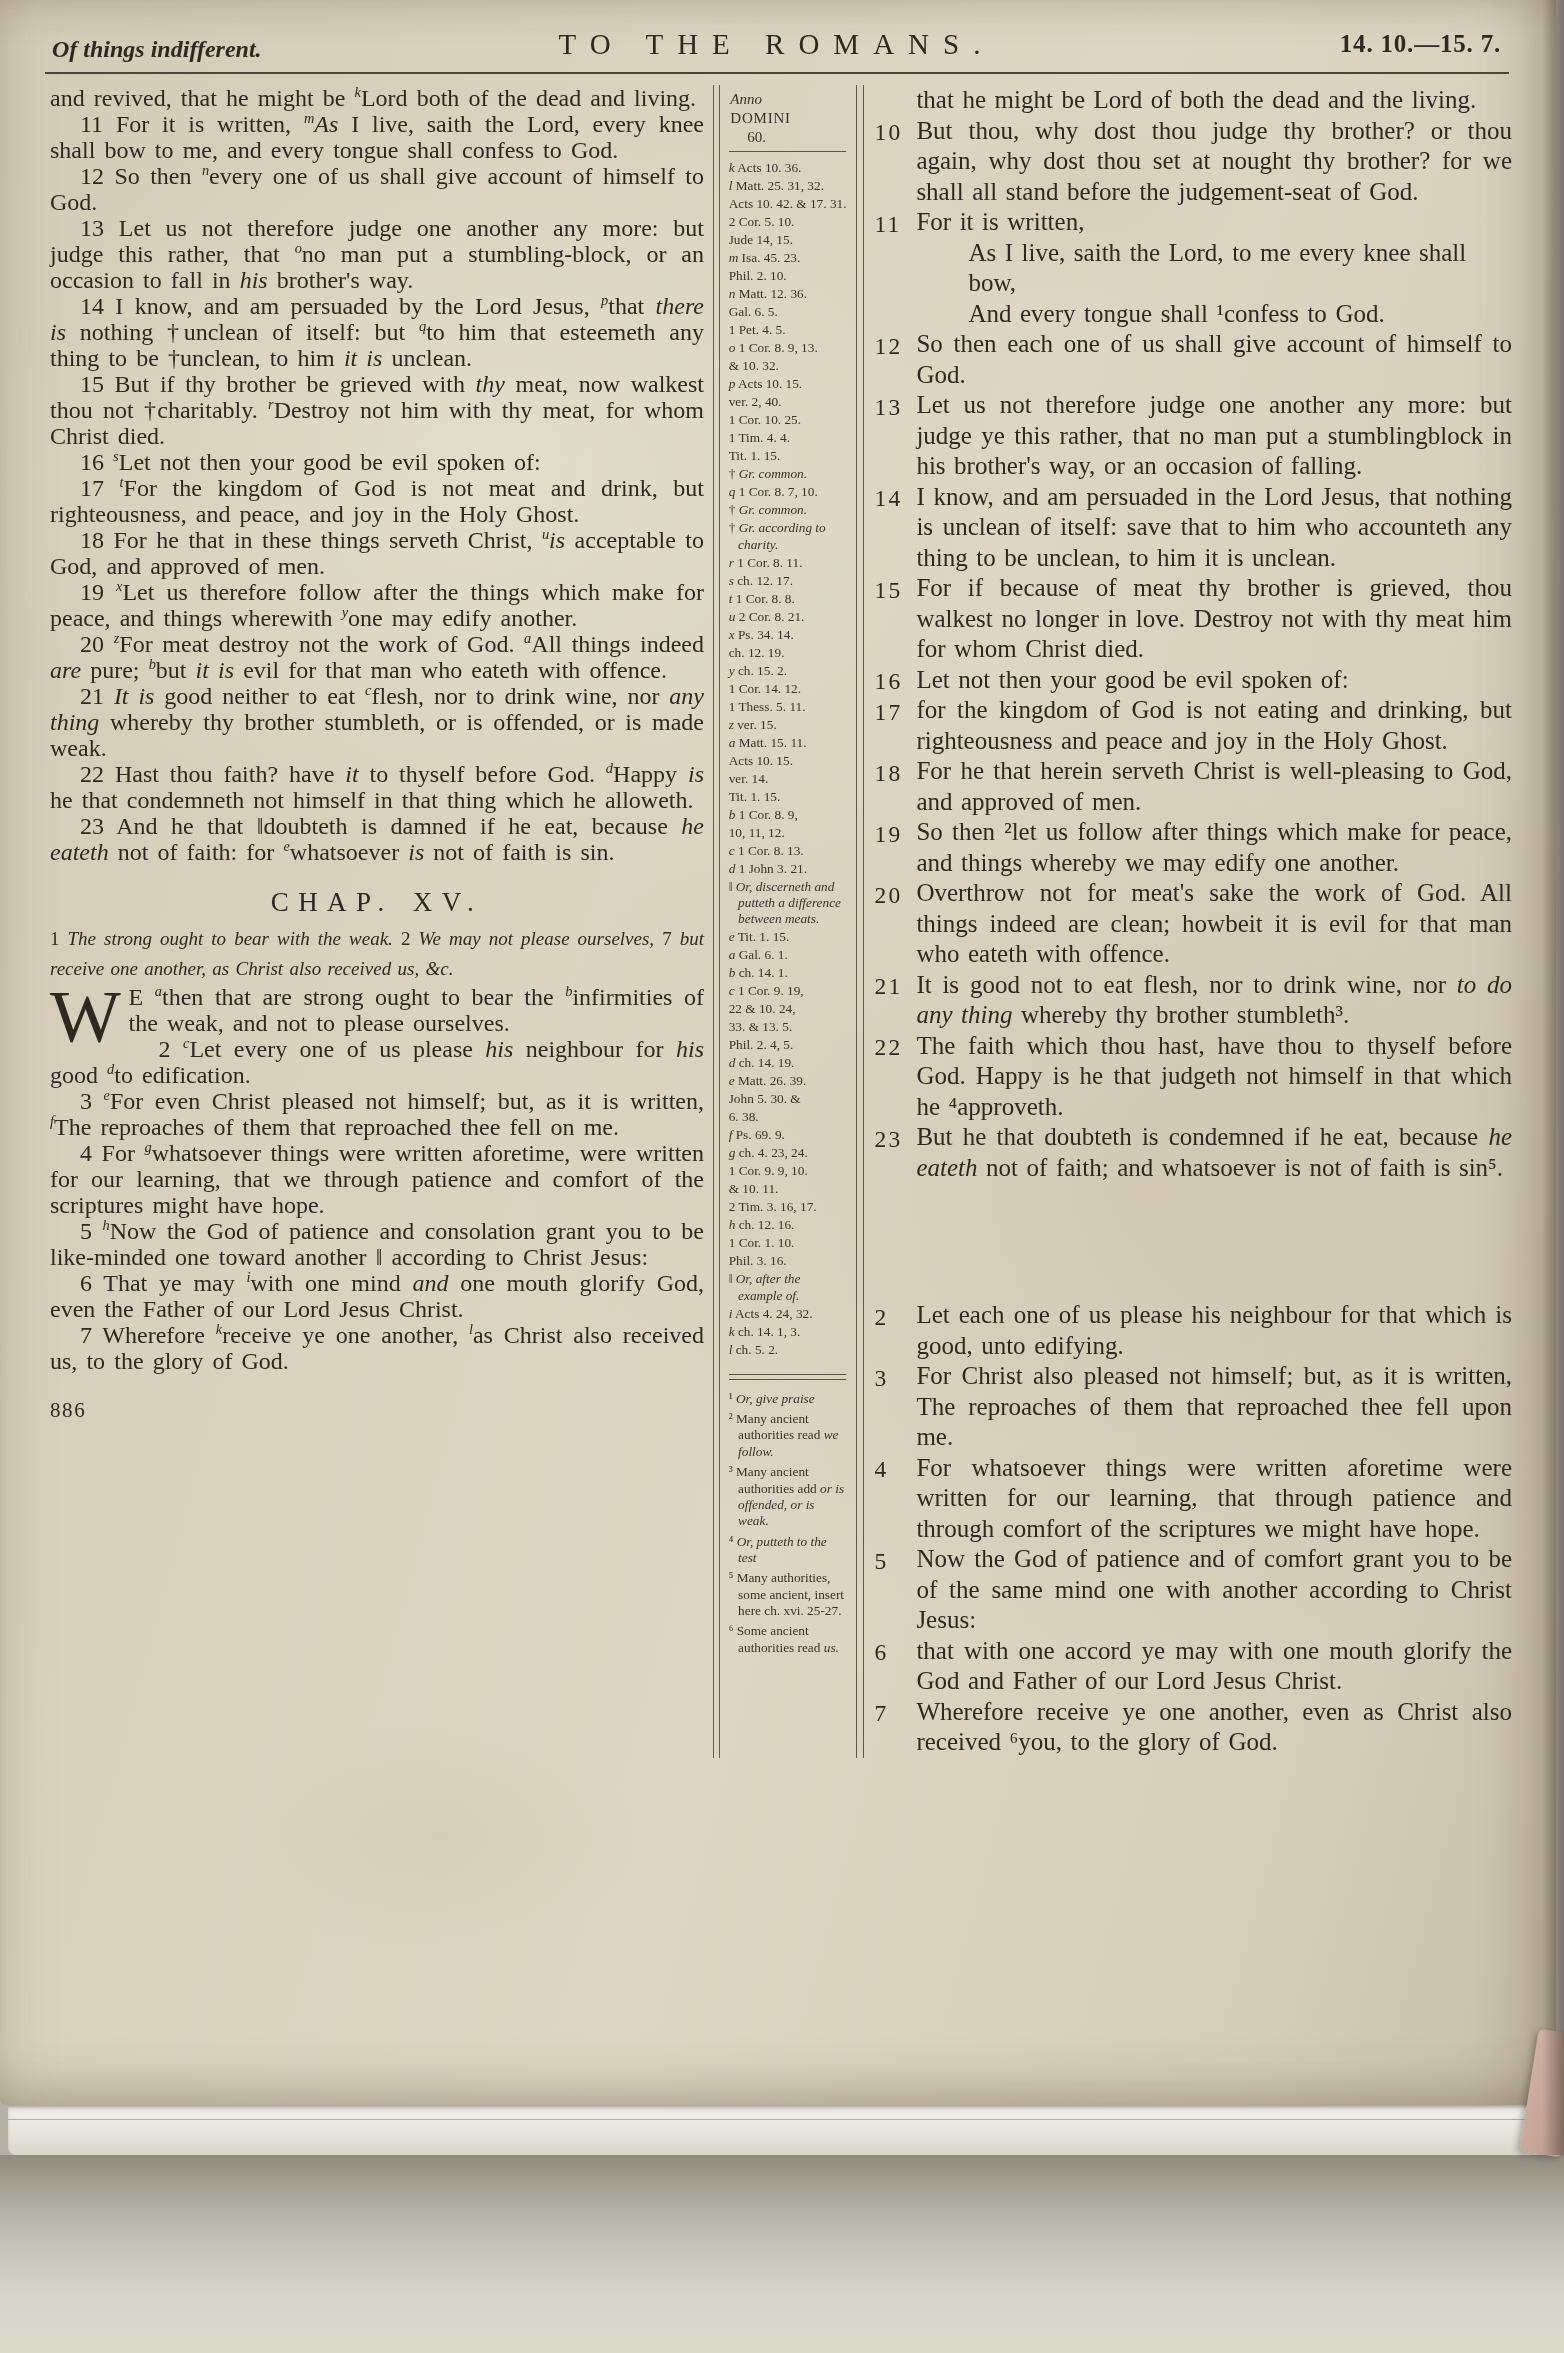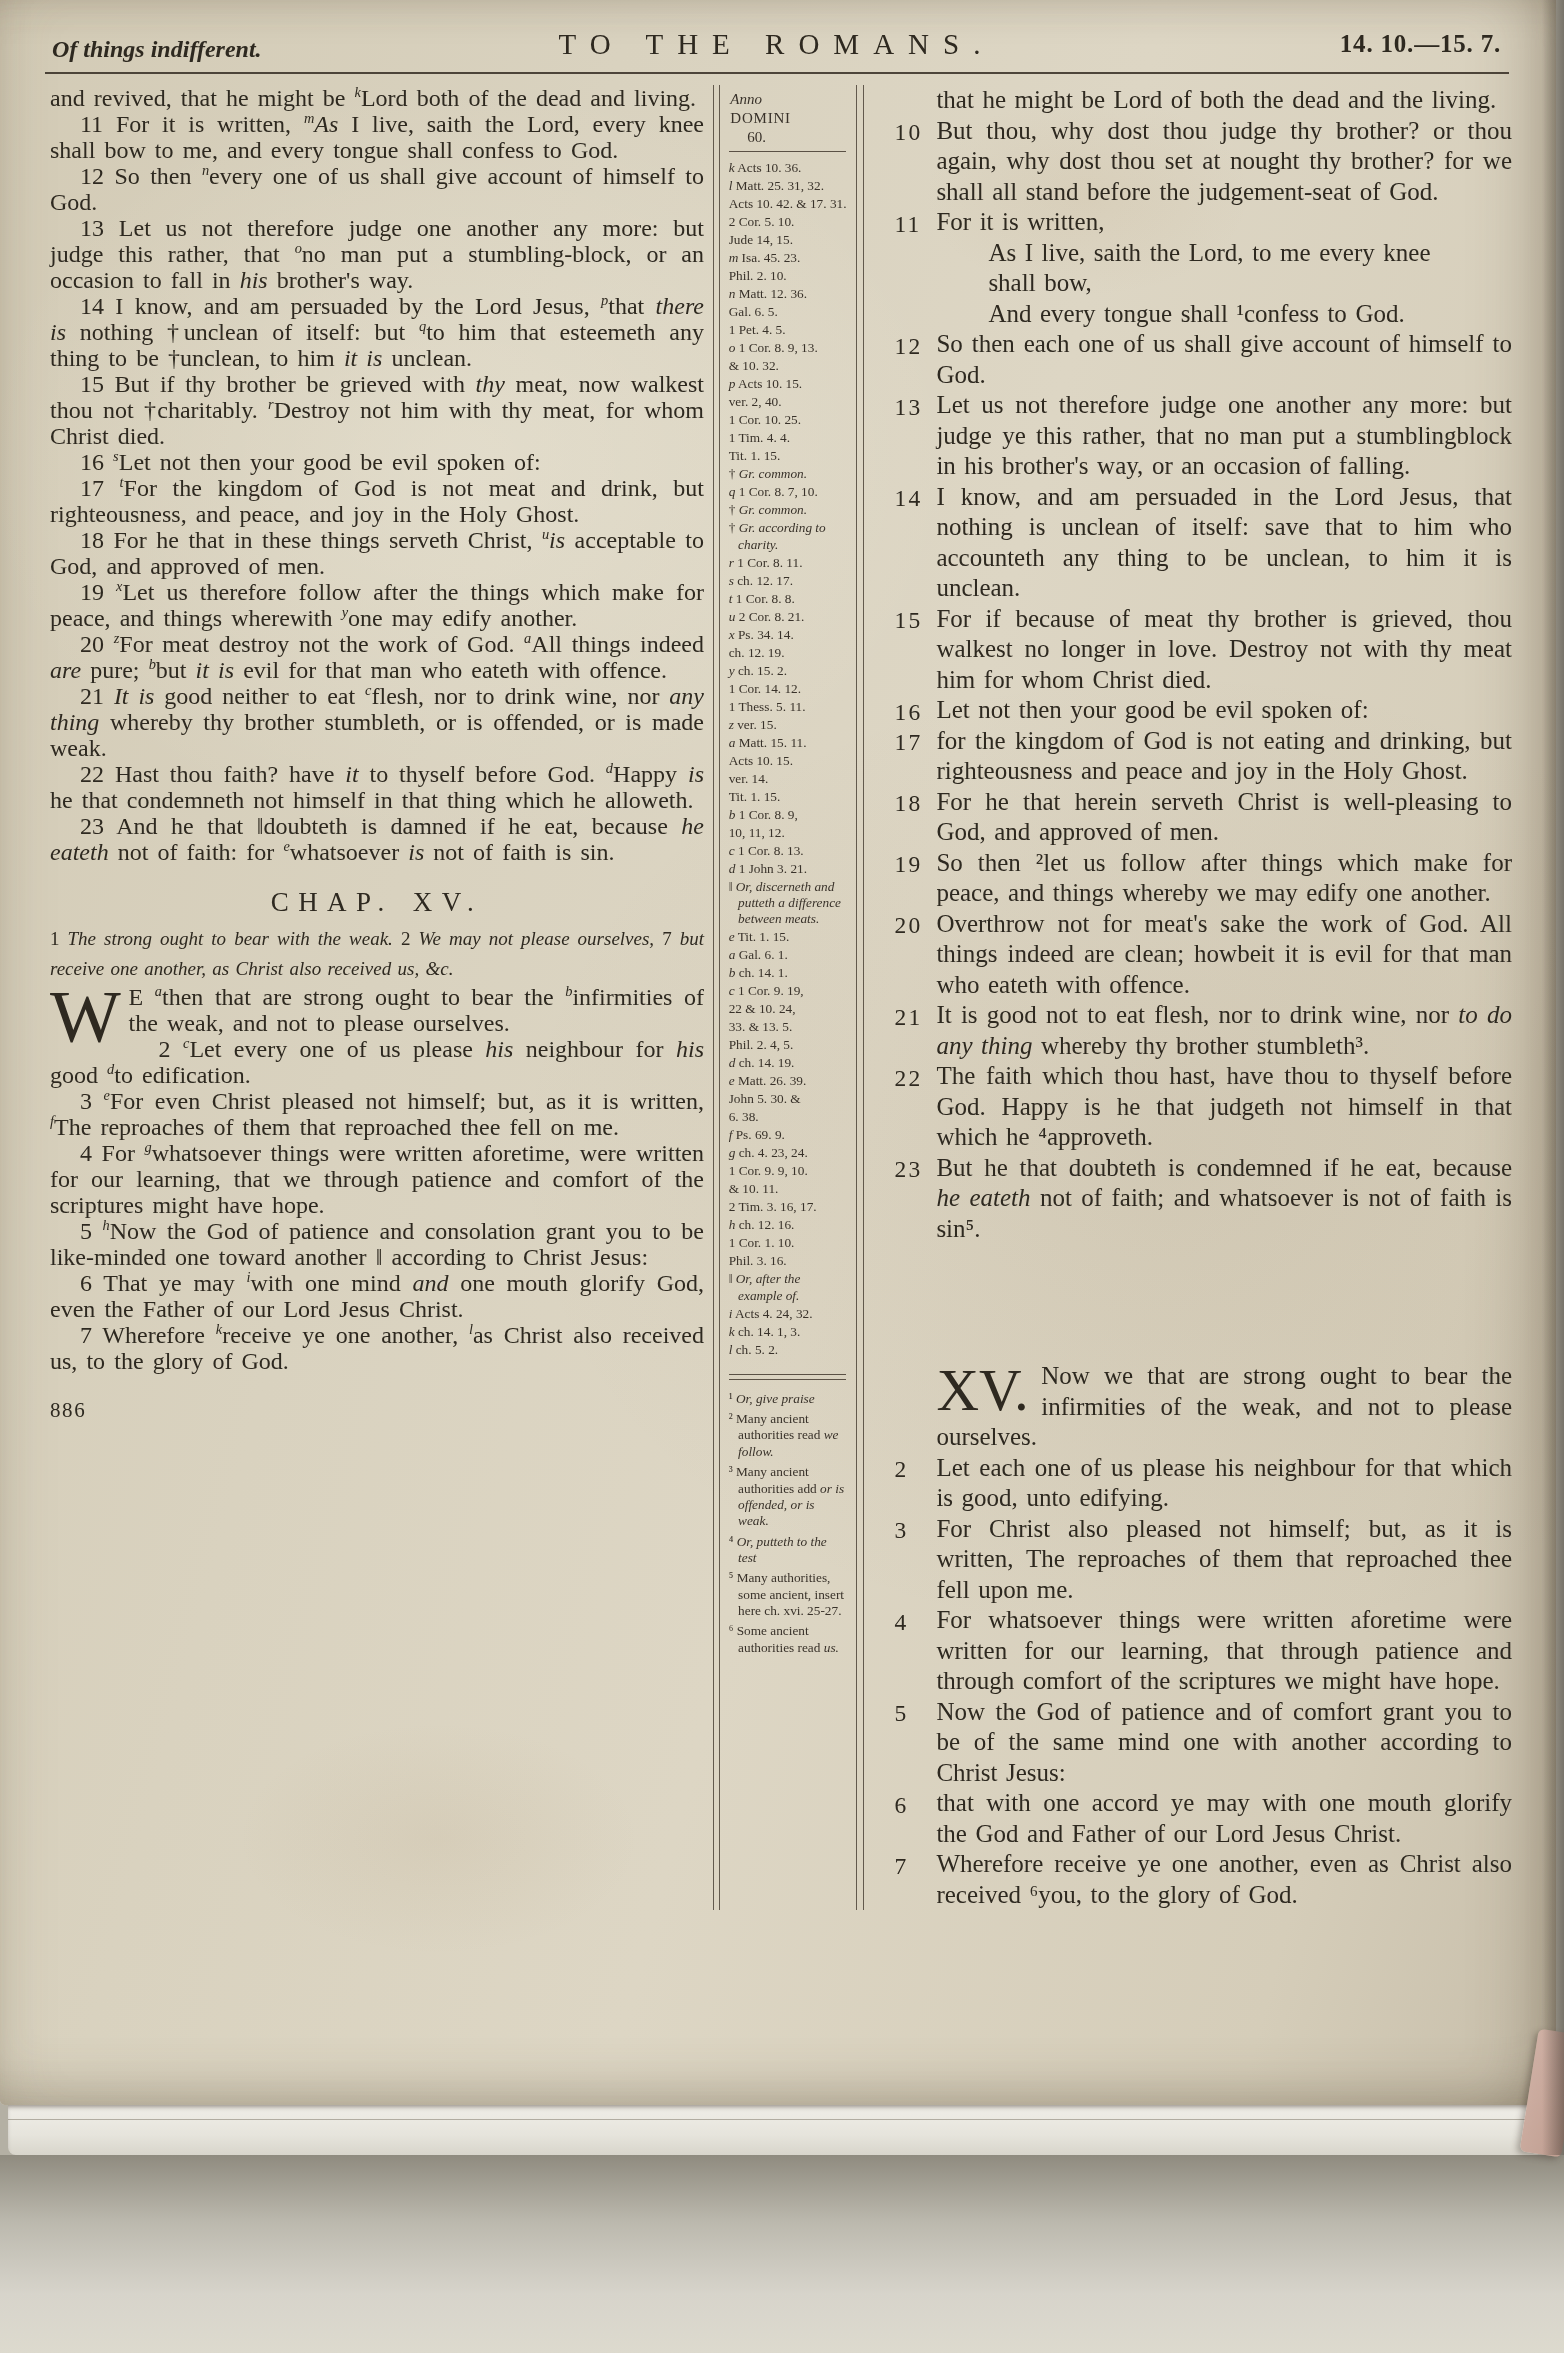--- a/index.html
+++ b/index.html
@@ -62,21 +62,21 @@
   .anno { font-size:15px; line-height:19px; margin:1.6px 0 4.7px 1.6px; }
   .anno .a1 { font-style:italic; }
   .anno .a2 { letter-spacing:0.8px; }
   .anno .a3 { margin-left:17px; }
   .margin-rule { border-top:1.6px solid rgba(58,48,38,0.8); margin:4.7px 1.6px 7.8px 0; }
   .margin-rule.db { border-bottom:1.6px solid rgba(58,48,38,0.8); height:3.9px; margin:15.6px 1.6px 11px 0; }
   .ref-line, .note-line { padding-left:9.4px; text-indent:-9.4px; margin-bottom:1.6px; }
   .note-line { margin-bottom:3.9px; }
 
   
-  .col-rv { flex:1; margin-left:22px; padding-left:42px; font-size:25px; line-height:30.5px;
+  .col-rv { flex:1; margin-left:2px; padding-left:42px; font-size:25px; line-height:30.5px;
             text-align:justify; word-spacing:2.3px; }
   .col-rv p { margin:0; }
   .rv-verse { position:relative; }
   .rv-verse .vnum { position:absolute; left:-42px; top:1.6px; width:36px; font-size:23.5px;
                     letter-spacing:2.3px; text-align:left; text-indent:0; }
   .poem { display:block; margin-left:52px; margin-right:31px; text-align:left; }
   .rv-ch15 { margin-top:117px; }
   .rv-chap-label { float:left; font-size:59px; line-height:47px; padding:6.3px 12.5px 0 0; }
 
   
@@ -300,24 +300,20 @@
               <span class="vnum">22</span>
               <span class="vtext">The faith which thou hast, have thou to thyself before God. Happy is he that judgeth not himself in that which he ⁴approveth.</span>
             </div>
 
             <div class="rv-verse">
               <span class="vnum">23</span>
               <span class="vtext">But he that doubteth is condemned if he eat, because <i>he eateth</i> not of faith; and whatsoever is not of faith is sin⁵.</span>
             </div>
           </div>
         <div class="rv-ch15">
-          <div class="rv-verse">
-            <span class="rv-chap-label">XV.</span>
-            <span class="vtext">Now we that are strong ought to bear the infirmities of the weak, and not to please ourselves.</span>
-          </div>
           <div>
 
               <div class="rv-verse">
                 <span class="vnum">2</span>
                 <span class="vtext">Let each one of us please his neighbour for that which is good, unto edifying.</span>
               </div>
 
               <div class="rv-verse">
                 <span class="vnum">3</span>
                 <span class="vtext">For Christ also pleased not himself; but, as it is written, The reproaches of them that reproached thee fell upon me.</span>

